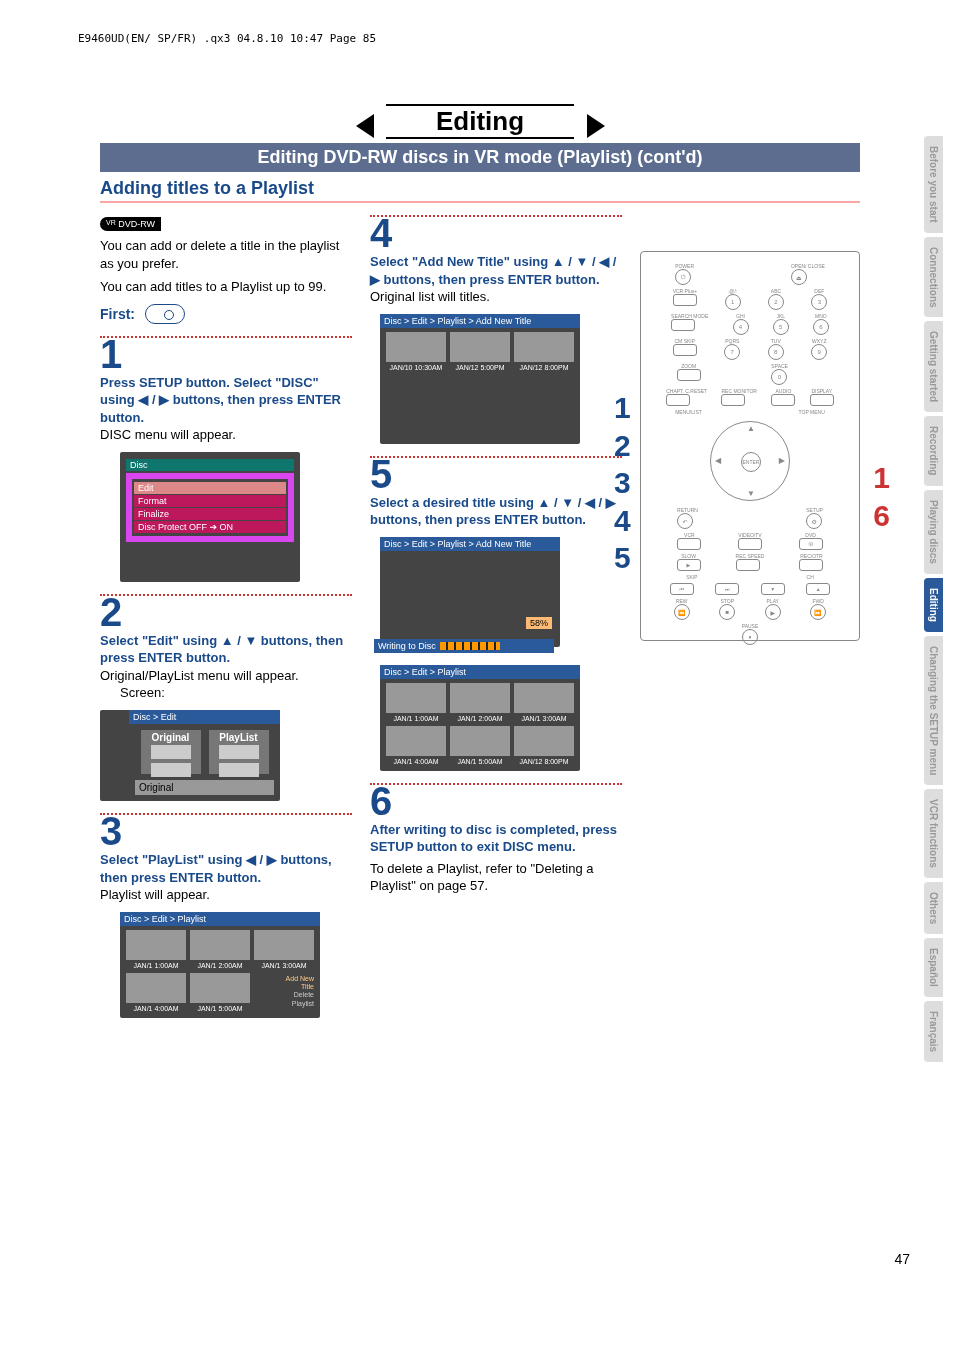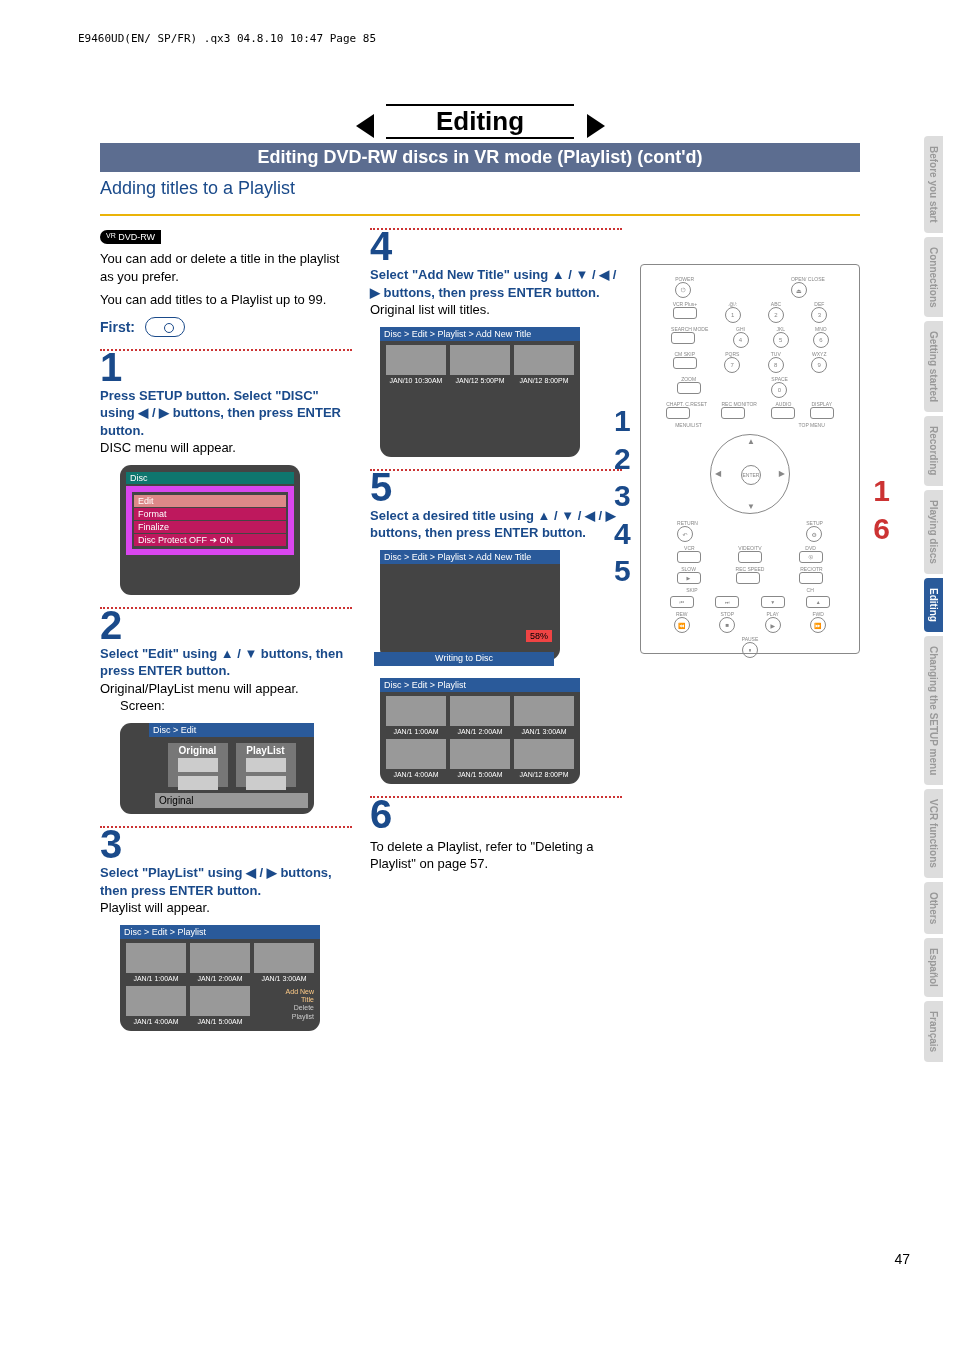--- a/index.html
+++ b/index.html
@@ -5,34 +5,34 @@
   * { box-sizing: border-box; margin: 0; padding: 0; }
   body { width: 954px; height: 1351px; font-family: Arial, Helvetica, sans-serif; background: #fff; position: relative; }
   .header-path { font-size: 11px; font-family: monospace; position: absolute; top: 32px; left: 78px; color: #000; }
   .page-wrap { position: absolute; top: 104px; left: 100px; width: 760px; }
   .title-banner { text-align: center; margin-bottom: 4px; position: relative; }
   .title-banner .chevron-left, .title-banner .chevron-right { display:inline-block; width:0;height:0; vertical-align:middle;}
   .title-banner .chevron-left { border-top:12px solid transparent; border-bottom:12px solid transparent; border-right:18px solid #000; margin-right:8px;}
   .title-banner .chevron-right { border-top:12px solid transparent; border-bottom:12px solid transparent; border-left:18px solid #000; margin-left:8px;}
   .title-banner h1 { display:inline-block; font-size:26px; font-weight:bold; padding:0 50px; border-top:2px solid #000; border-bottom:2px solid #000; }
   .subtitle-bar { background:#5c6d90; color:#fff; font-weight:bold; font-size:18px; padding:4px 6px; text-align:center; margin-top:4px; }
-  .section-heading { color:#1a4a8a; font-weight:normal; font-size:18px; margin-top:6px; border-bottom:2px solid #eab308; padding-bottom:15px; }
+  .section-heading { color:#1a4a8a; font-weight:bold; font-size:18px; margin-top:6px; border-bottom:2px solid #fca5a5; padding-bottom:2px; }
   .icon-badge { display:inline-block; background:#000; color:#fff; font-size:9px; padding:2px 6px; border-radius:8px 0 0 8px; margin-top:6px; position:relative;}
   .body-text { font-size:13px; line-height:1.35; margin-top:6px; }
   .first-label { font-weight:bold; color:#1a4a8a; font-size:14px; display:inline-block; vertical-align:middle;}
   .first-icon { display:inline-block; width:40px; height:20px; border:1px solid #1a4a8a; border-radius:10px; vertical-align:middle; margin-left:6px; position:relative;}
   .first-icon::after{content:"";position:absolute;left:18px;top:5px;width:8px;height:8px;border:1px solid #1a4a8a;border-radius:50%;}
   .dotted { border-top:2px dotted #c33; margin-top:12px; }
   .step-num { color:#1a4a8a; font-size:40px; font-weight:bold; line-height:1; margin-top:-4px; }
   .step-body { font-size:13px; line-height:1.35; }
   .step-body b { color:#1a4a8a; }
   .columns { display:flex; gap:18px; margin-top:8px; }
   .col { flex:1; min-width:0; }
   .col-remote { flex:0 0 220px; }
-  .screenshot { background:#444; color:#ccc; font-size:9px; border-radius:11px; padding:6px; margin-top:8px; }
+  .screenshot { background:#444; color:#ccc; font-size:9px; border-radius:2px; padding:6px; margin-top:8px; }
   .screenshot .bc { background:#2a5a9a; color:#fff; padding:2px 4px; font-size:9px; margin:-6px -6px 4px -6px; }
   .screenshot .menu-item { background:#be185d; color:#fff; font-size:9px; padding:1px 4px; margin:1px 0; }
   .screenshot .menu-item.sel { background:#d88; }
   .thumb-grid { display:grid; grid-template-columns:repeat(3,1fr); gap:4px; }
   .thumb { background:#999; height:30px; position:relative; }
   .thumb-label { font-size:7px; color:#fff; text-align:center; margin-top:2px; }
   .progress-bar { background:#2a5a9a; height:14px; margin:4px -6px -6px -6px; padding:1px 4px; color:#fff; font-size:9px; display:flex; align-items:center; gap:4px;}
   .progress-fill { display:inline-block; height:8px; background:repeating-linear-gradient(90deg,#f90 0 6px,#222 6px 8px); width:60px;}
   .orig-play { display:flex; gap:8px; justify-content:center; margin-top:6px;}
   .orig-play .tile { background:#777; width:60px; height:44px; font-size:10px; color:#fff; font-weight:bold; text-align:center; padding-top:2px;}
@@ -110,21 +110,21 @@
         </div>
       </div>
 
       <div class="dotted"></div>
       <div class="step-num">2</div>
       <div class="step-body">
         <b>Select "Edit" using ▲ / ▼ buttons, then press ENTER button.</b><br>
         <span>Original/PlayList menu will appear.</span>
         <div style="margin-left:20px;">Screen:</div>
       </div>
-      <div class="screenshot" style="width:194px;margin-left:20px;padding-left:35px;">
+      <div class="screenshot" style="width:180px;padding-left:35px;">
         <div class="bc">Disc &gt; Edit</div>
         <div class="orig-play">
           <div class="tile"><span>Original</span><br><span class="mini"></span><span class="mini"></span><br><span class="mini"></span><span class="mini"></span></div>
           <div class="tile"><span>PlayList</span><br><span class="mini"></span><span class="mini"></span><br><span class="mini"></span><span class="mini"></span></div>
         </div>
         <div class="footer-label">Original</div>
       </div>
 
       <div class="dotted"></div>
       <div class="step-num">3</div>
@@ -190,22 +190,22 @@
         </div>
       </div>
 
       <div class="dotted"></div>
       <div class="step-num">5</div>
       <div class="step-body">
         <b>Select a desired title using ▲ / ▼ / ◀ / ▶ buttons, then press ENTER button.</b>
       </div>
       <div class="screenshot" style="width:180px;margin-left:10px;height:110px;position:relative;">
         <div class="bc">Disc &gt; Edit &gt; Playlist &gt; Add New Title</div>
-        <div style="position:absolute;bottom:18px;right:8px;background:#ef4444;color:#000;font-size:9px;padding:1px 4px;">58%</div>
-        <div class="progress-bar" style="position:absolute;bottom:0;left:0;right:12px;flex-direction:column;">
+        <div style="position:absolute;bottom:18px;right:8px;background:#fdba74;color:#000;font-size:9px;padding:1px 4px;">58%</div>
+        <div class="progress-bar" style="position:absolute;bottom:0;left:0;right:12px;">
           <span>Writing to Disc</span>
             <span class="progress-fill"></span>
         </div>
       </div>
 
       <div class="screenshot" style="width:200px;margin-left:10px;margin-top:18px;">
         <div class="bc">Disc &gt; Edit &gt; Playlist</div>
         <div class="thumb-grid">
           <div>
               <div class="thumb"></div>
@@ -230,20 +230,21 @@
           <div>
               <div class="thumb"></div>
               <div class="thumb-label">JAN/12   8:00PM</div>
             </div>
         </div>
       </div>
 
       <div class="dotted"></div>
       <div class="step-num">6</div>
       <div class="step-body">
+        <b>After writing to disc is completed, press SETUP button to exit DISC menu.</b>
         <p style="margin-top:4px;">To delete a Playlist, refer to "Deleting a Playlist" on page 57.</p>
       </div>
     </div>
 
     <div class="col-remote" style="position:relative;">
       <div class="nav-numbers" style="position:absolute;left:-26px;top:178px;">
         <div>1</div>
         <div>2</div>
         <div>3</div>
         <div>4</div>

